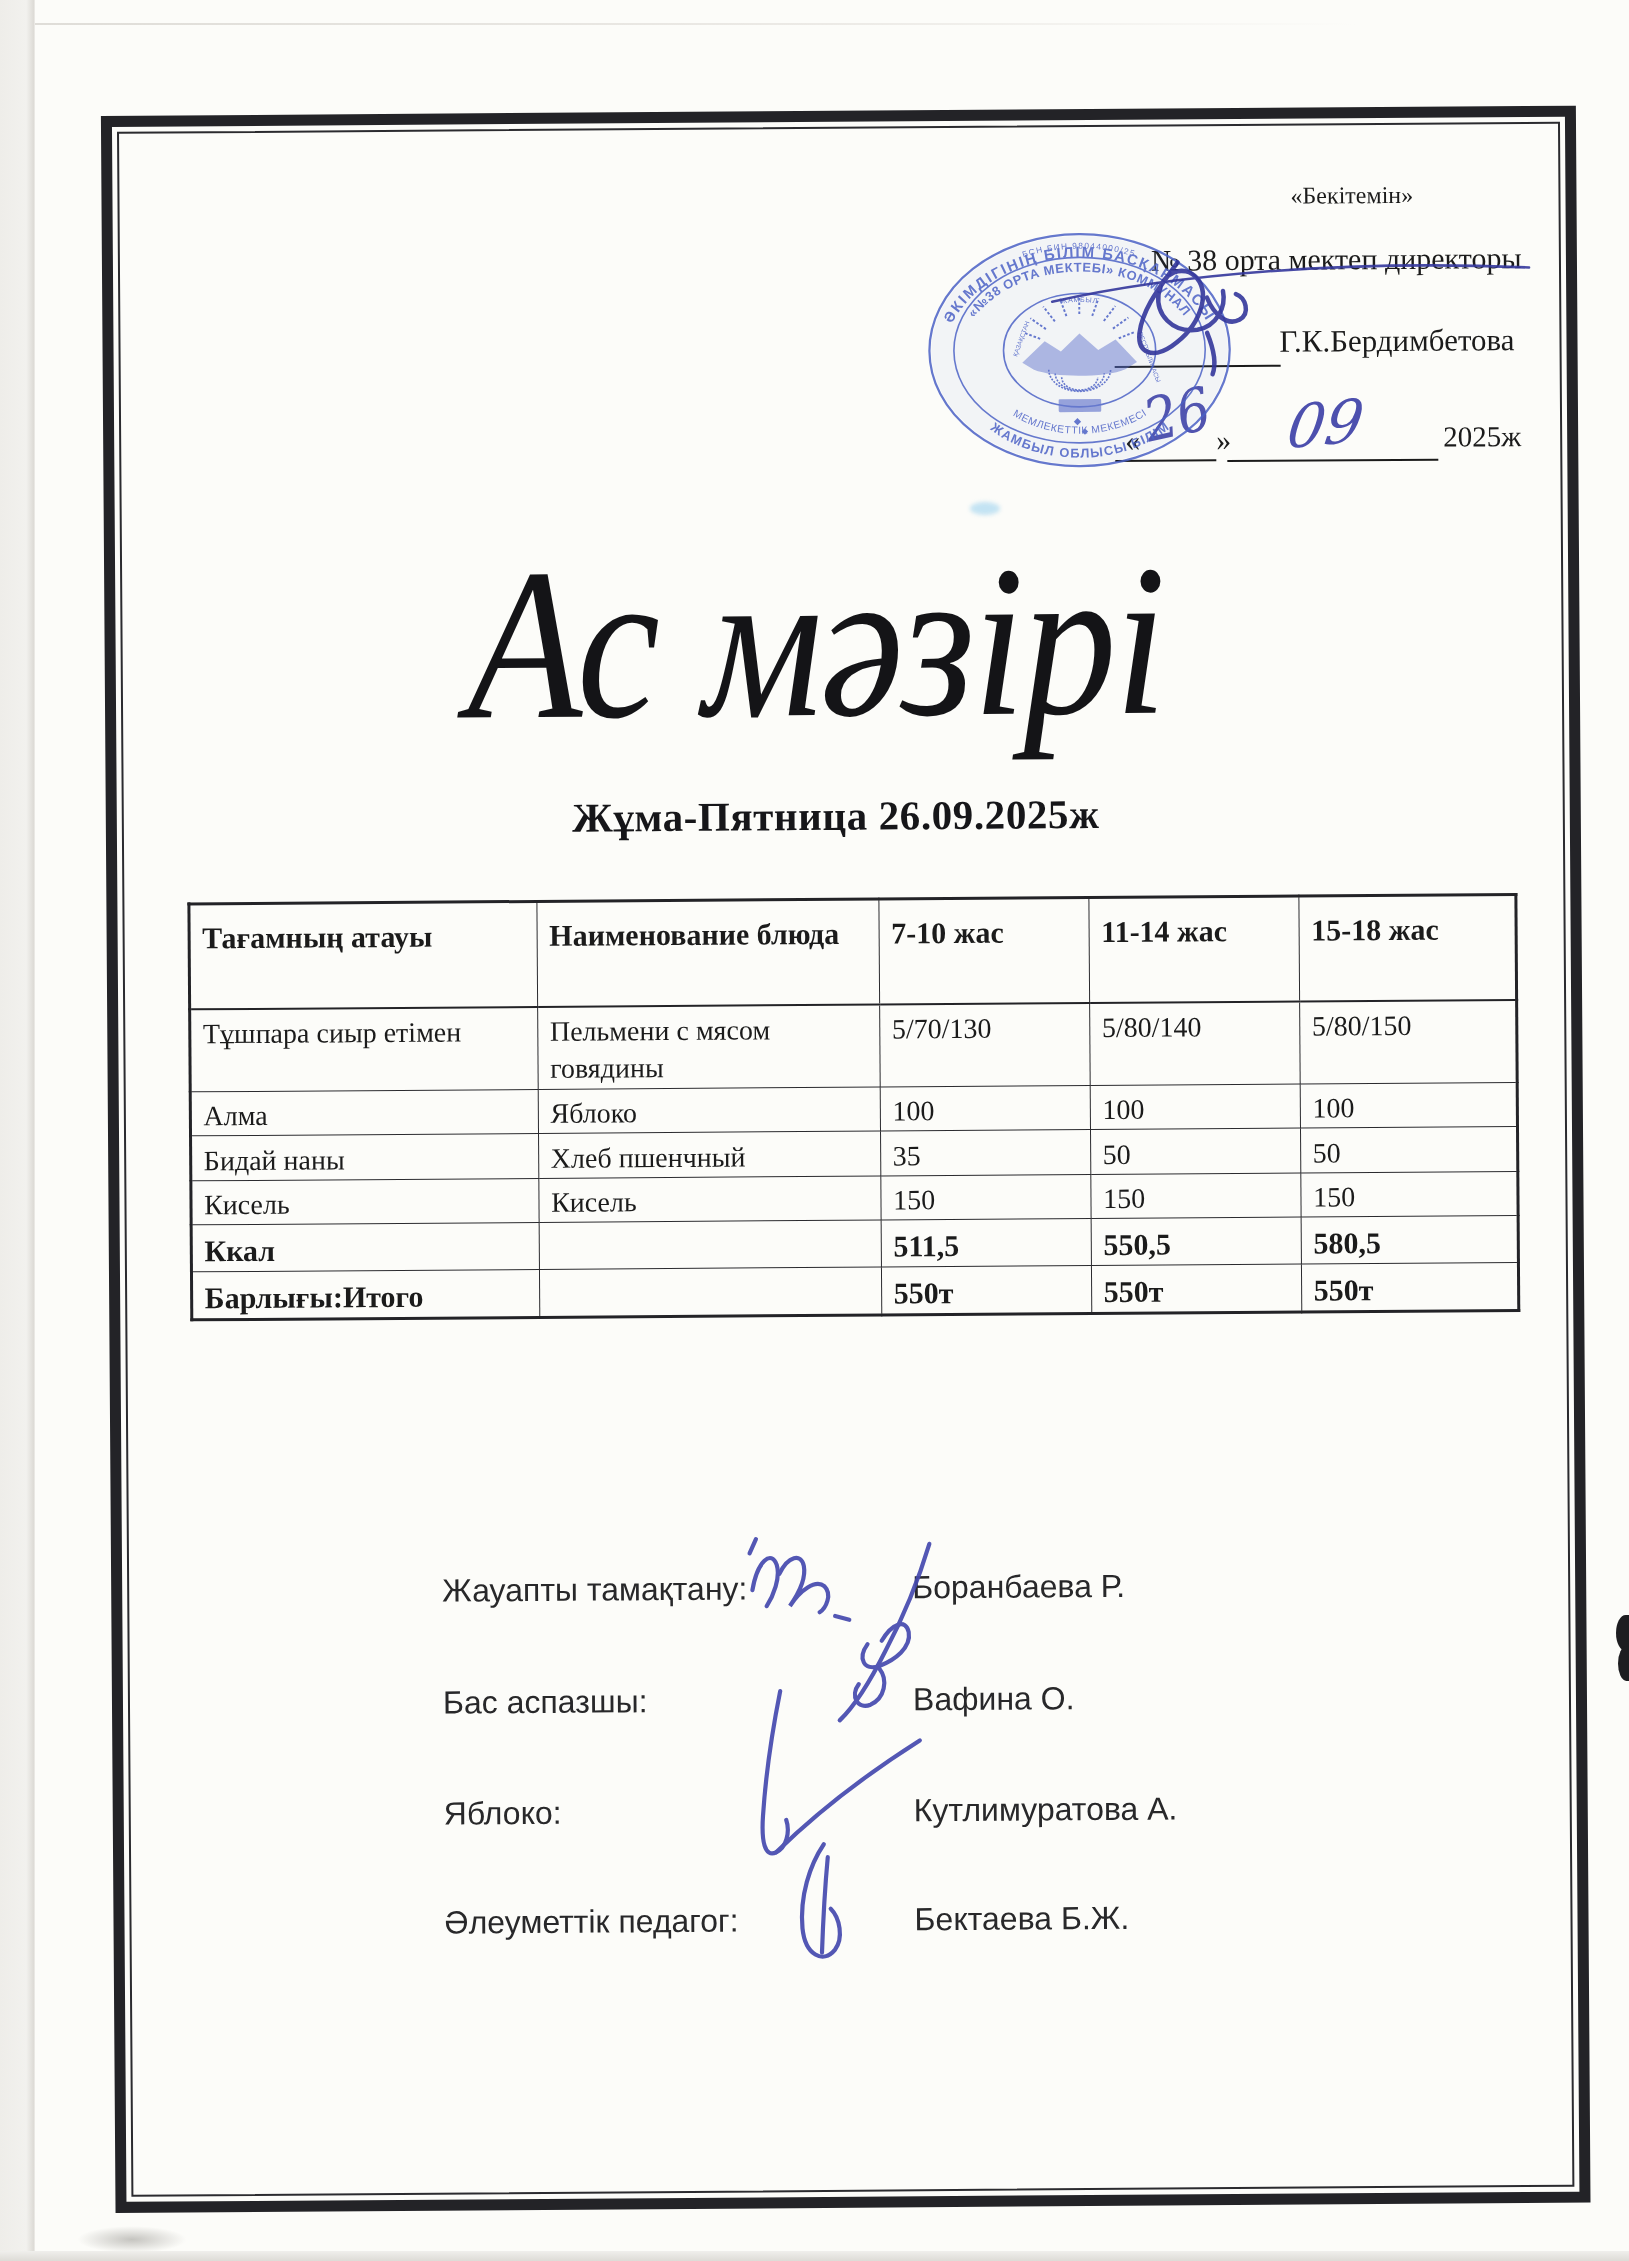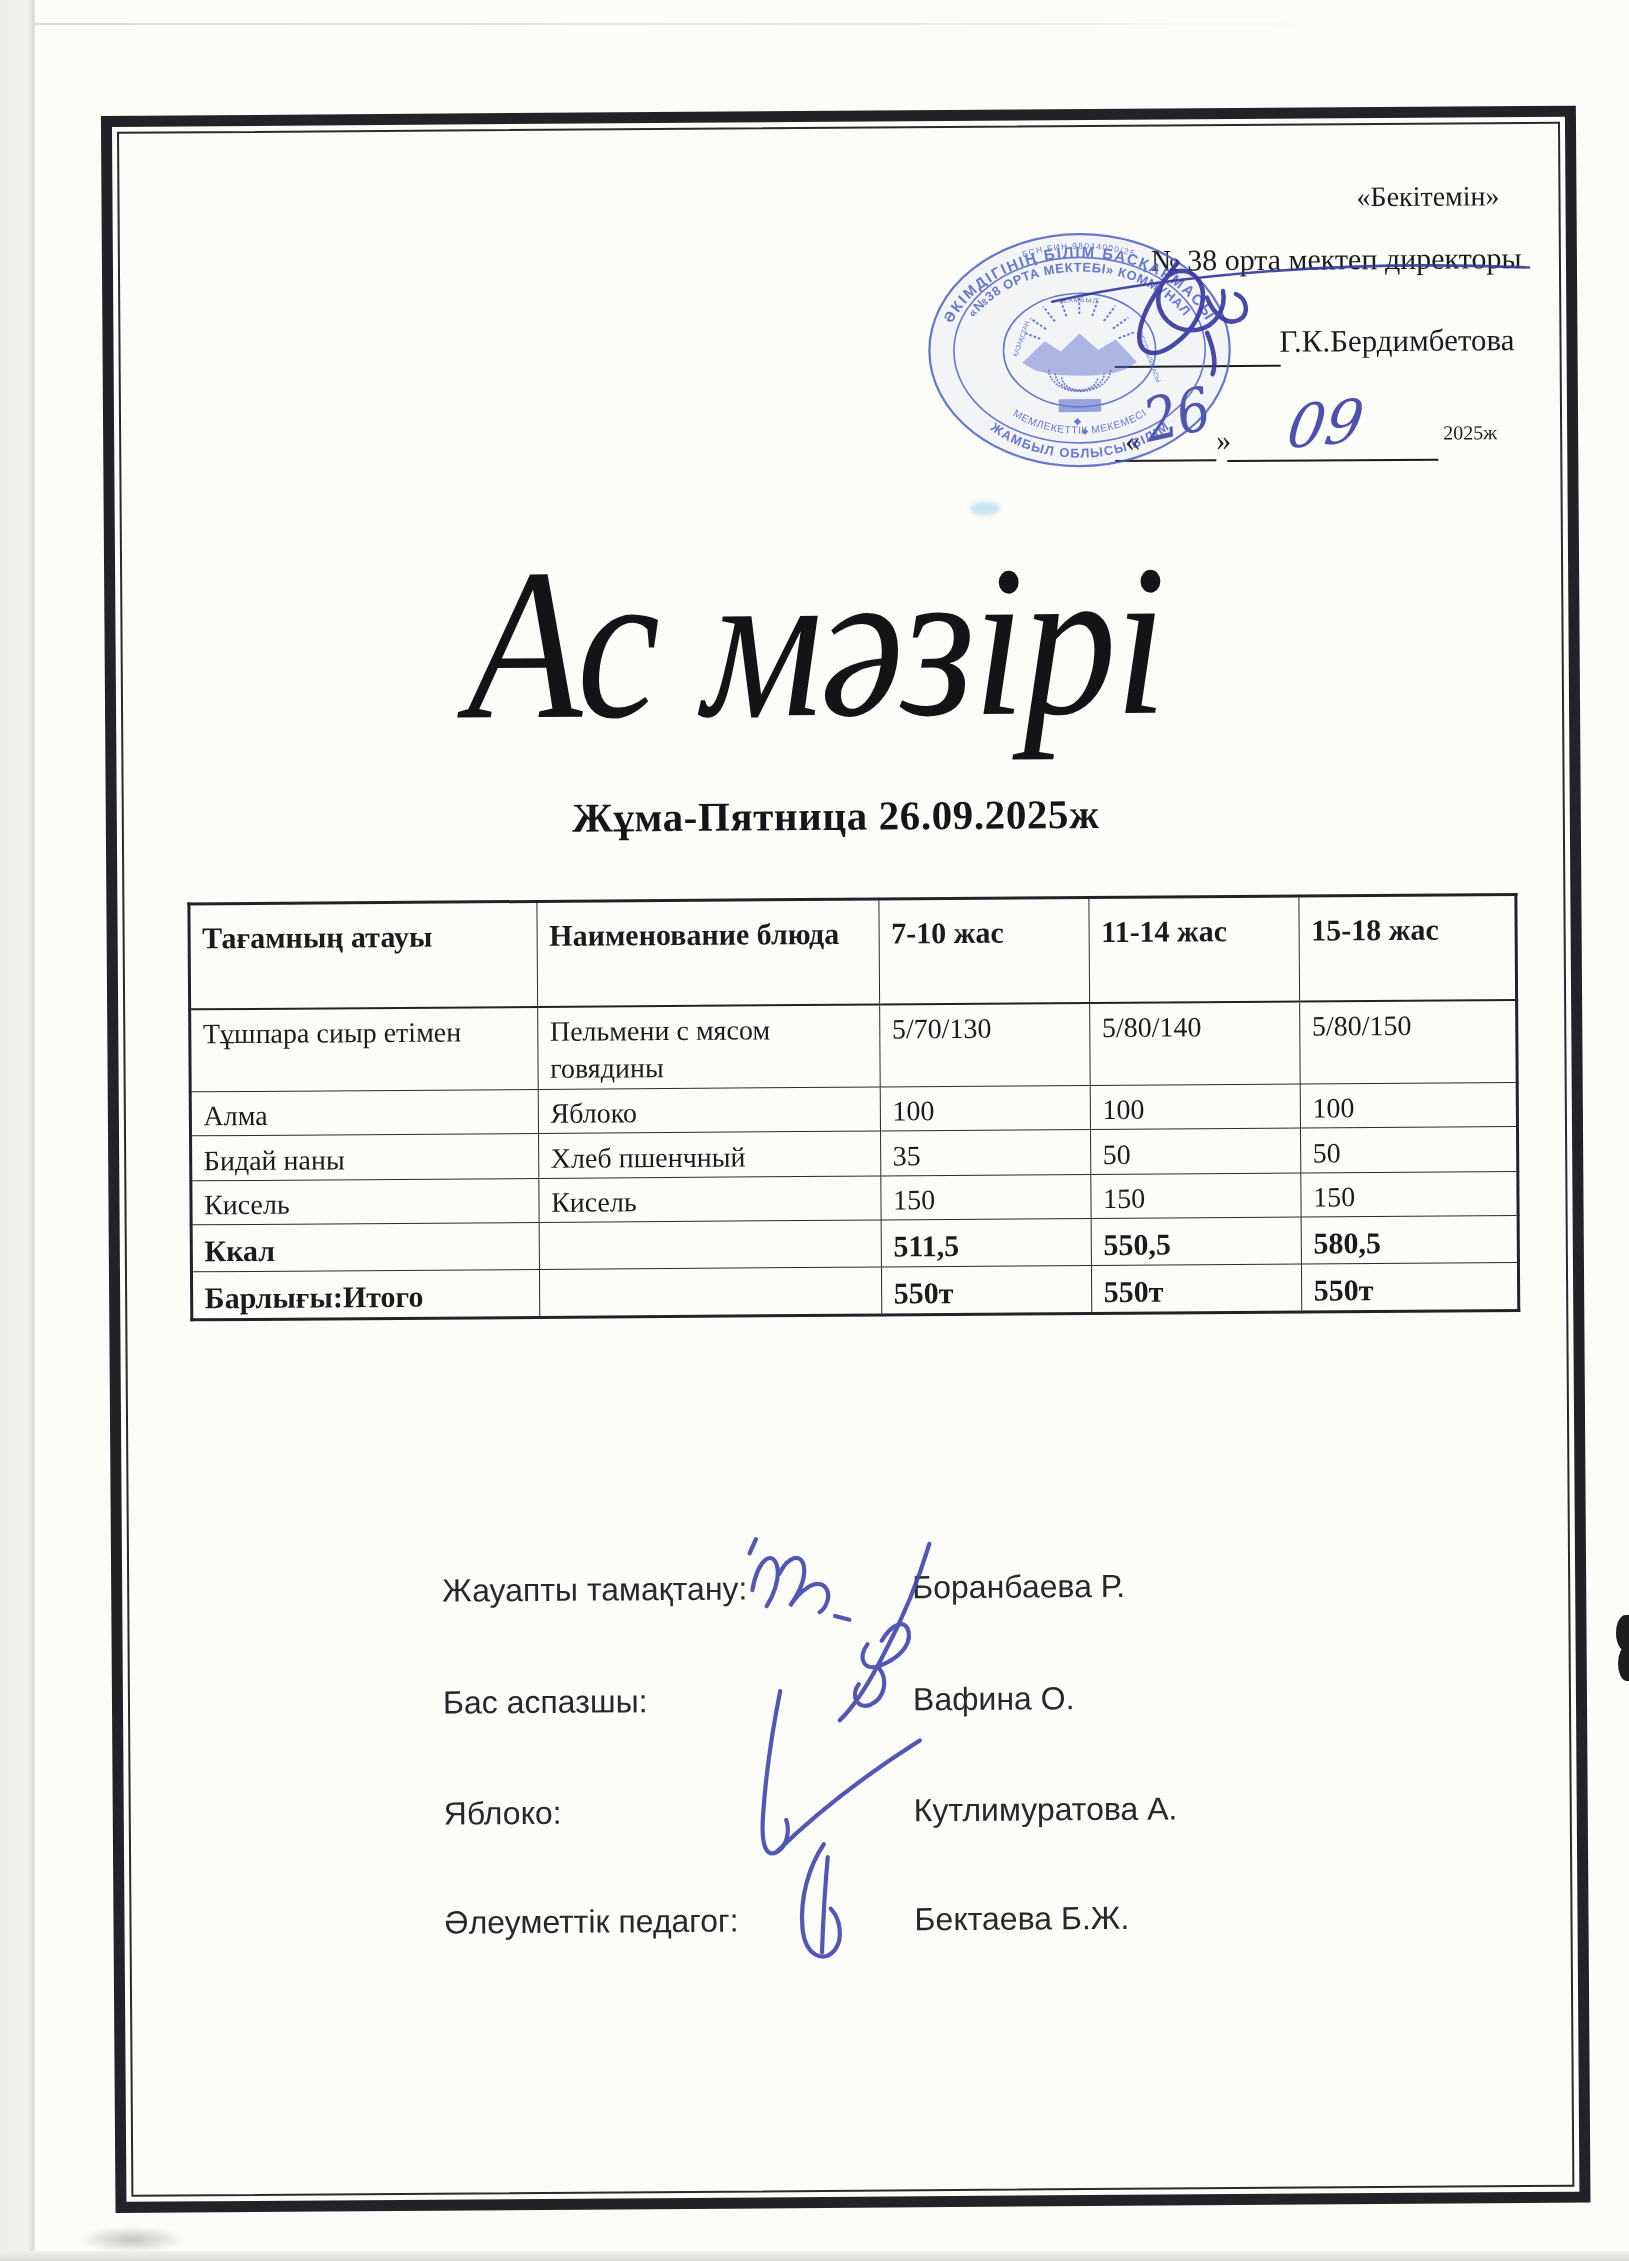--- a/index.html
+++ b/index.html
@@ -22,30 +22,30 @@
   .cyan-smudge{position:absolute;left:970px;top:502px;width:30px;height:13px;border-radius:50%;
       background:rgba(80,175,230,.33);filter:blur(1.9px);}
 
   .content{position:absolute;inset:0;transform:rotate(-0.4deg);transform-origin:50% 50%;}
 
   .frame{position:absolute;left:108px;top:111px;width:1475px;height:2097px;
       box-sizing:border-box;border:11px solid #232327;}
   .frame-inner{position:absolute;inset:5.2px;border:2.6px solid #2b2b2f;}
 
   .txt{position:absolute;white-space:nowrap;line-height:1;}
-  .approval-quote{left:1363px;top:187px;font-size:28px;}
+  .approval-quote{left:1297px;top:187px;font-size:24px;}
   .approval-pos{left:1157px;top:248px;font-size:30px;}
   .approval-name{left:1285px;top:329px;font-size:31px;}
   .uline{position:absolute;height:1.9px;background:#1b1b1b;}
   .u-name{left:1120px;top:368px;width:166px;}
   .u-day{left:1120px;top:462px;width:101px;}
   .u-month{left:1232px;top:463px;width:211px;}
   .q-open{left:1130px;top:428px;font-size:30px;}
   .q-close{left:1221px;top:428px;font-size:30px;}
-  .year-txt{left:1448px;top:427px;font-size:20px;}
+  .year-txt{left:1448px;top:427px;font-size:29px;}
 
   .hand{position:absolute;font-family:"DejaVu Serif",serif;font-style:italic;
         color:#3f42a8;line-height:1;}
   .hand-day{left:1149px;top:391px;font-size:52px;transform:rotate(-12deg) scaleY(1.15);opacity:.9;}
   .hand-month{left:1293px;top:398px;font-size:59px;transform:rotate(-5deg) skewX(-14deg);opacity:.92;}
 
   .doc-title{position:absolute;left:3.9px;top:524px;width:1630px;text-align:center;
       font-size:216px;font-style:italic;line-height:1.1;letter-spacing:-2.6px;
       transform:scaleX(.87);transform-origin:50% 50%;color:#141417;}
   .doc-subtitle{position:absolute;left:46px;top:792px;width:1584px;text-align:center;

